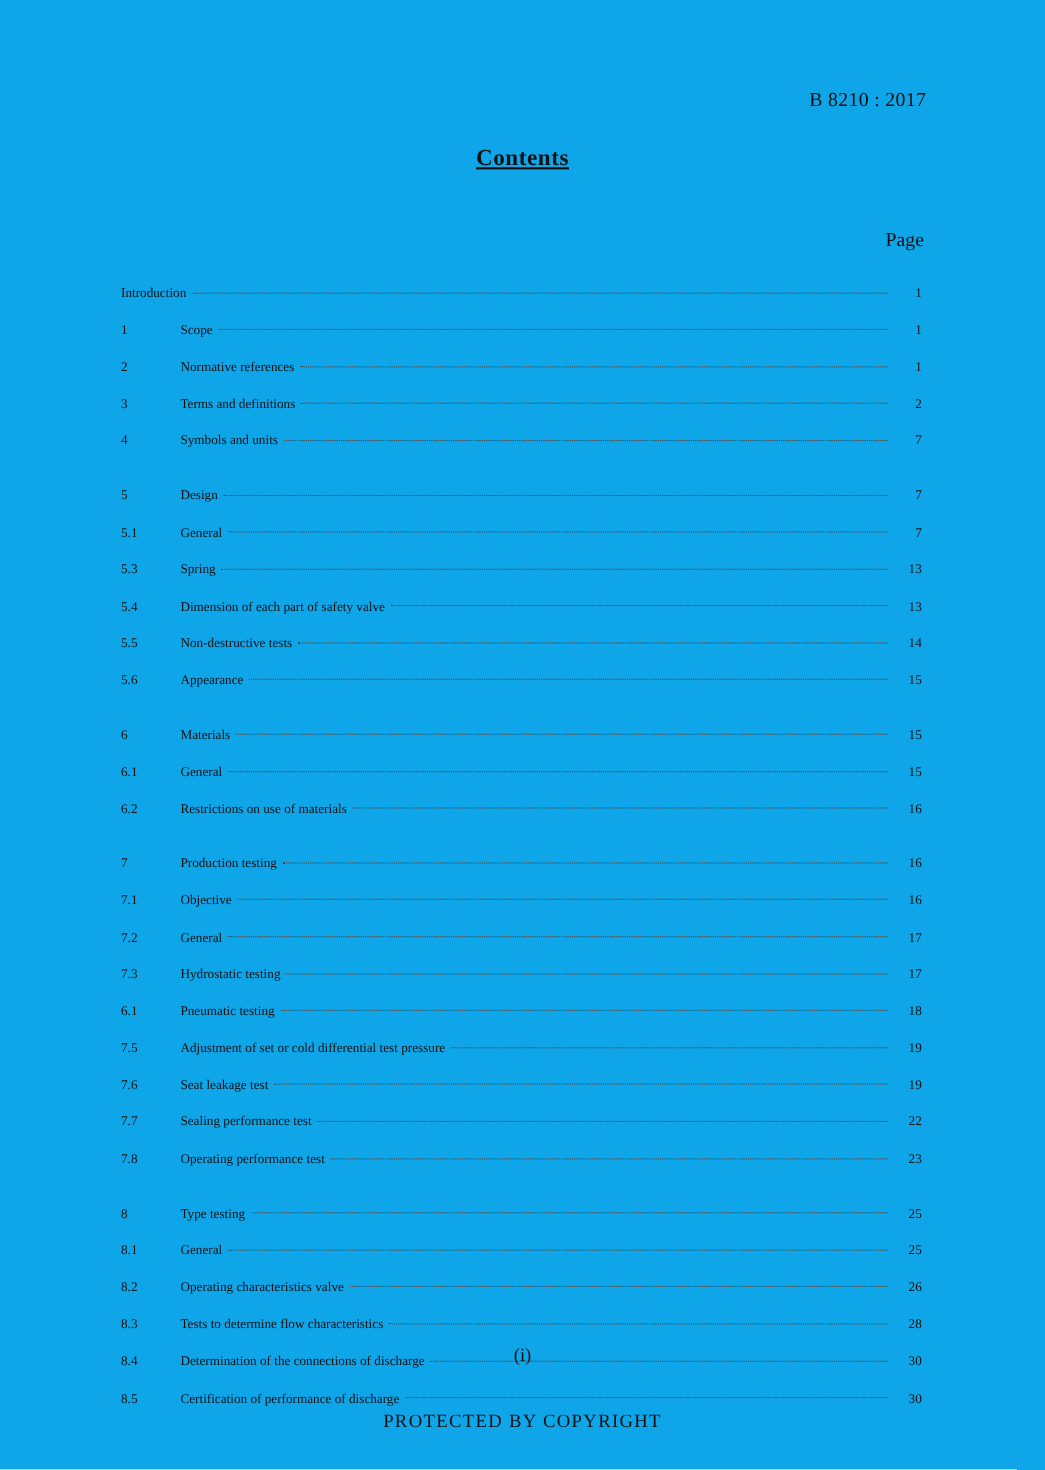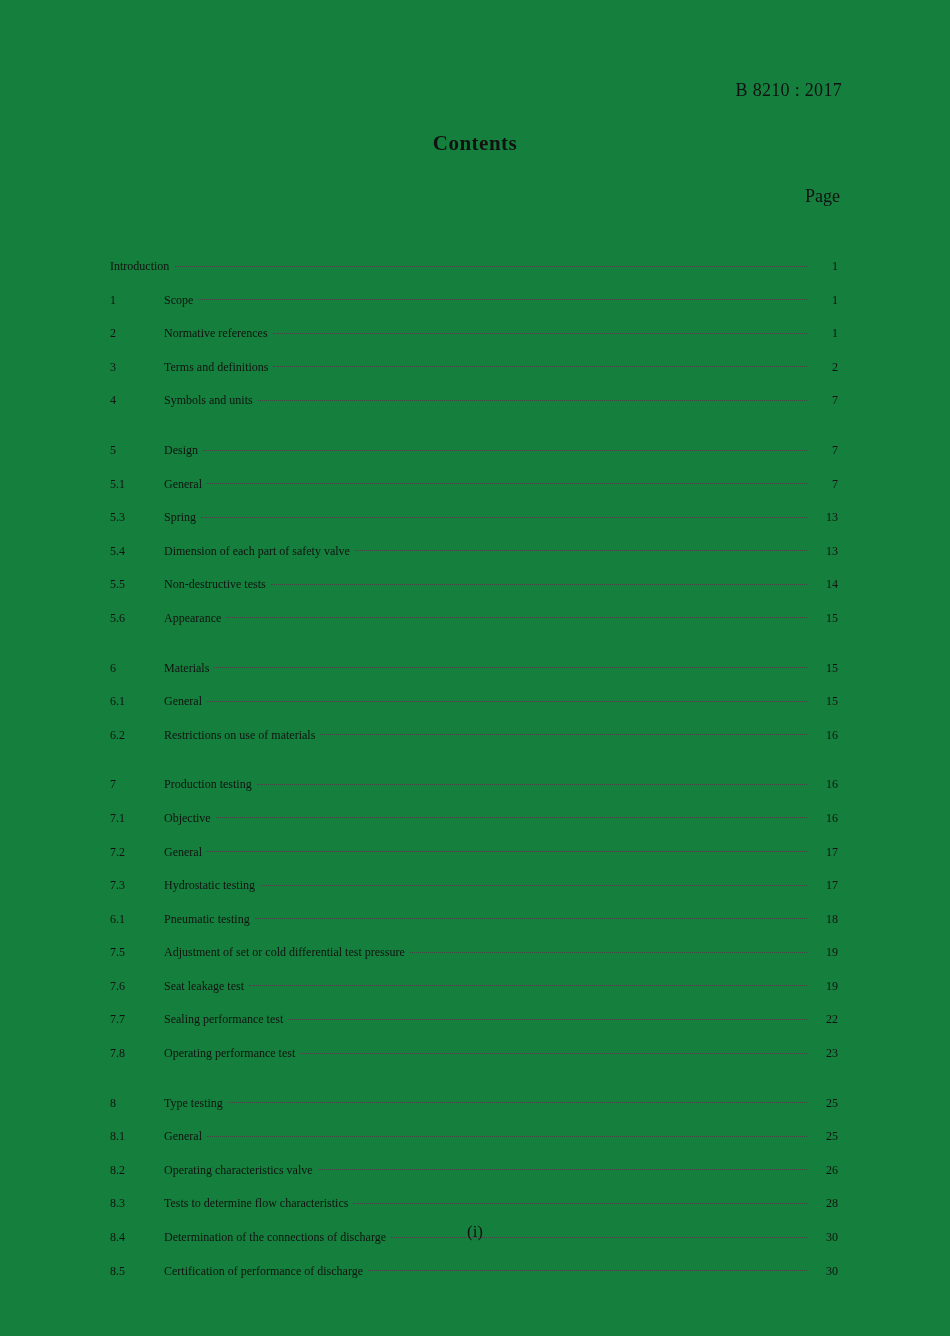--- a/index.html
+++ b/index.html
@@ -4,21 +4,21 @@
 <style>
   html, body {
     margin: 0;
     padding: 0;
     background: #ffffff;
   }
   .page {
     position: relative;
     width: 950px;
     height: 1336px;
-    background: #15803d;
+    background: #0ea5e9;
     font-family: "Liberation Serif", serif;
     color: #111111;
     box-sizing: border-box;
     overflow: hidden;
   }
   .doc-ref {
     position: absolute;
     top: 80px;
     right: 108px;
     font-size: 18px;
@@ -27,24 +27,25 @@
   }
   .contents-title {
     position: absolute;
     top: 131px;
     left: 0;
     width: 100%;
     text-align: center;
     font-size: 21px;
     font-weight: bold;
     letter-spacing: 0.5px;
+    text-decoration: underline;
   }
   .page-label {
     position: absolute;
-    top: 186px;
+    top: 208px;
     right: 110px;
     font-size: 18px;
   }
   .toc {
     position: absolute;
     top: 258px;
     left: 110px;
     width: 728px;
   }
   .toc-group {
@@ -308,14 +309,15 @@
           <span class="toc-num">8.5</span>
           <span class="toc-label">Certification of performance of discharge</span>
           <span class="toc-leader"></span>
           <span class="toc-pageno">30</span>
         </div>
       </div>
     </div>
 
   <div class="folio">(i)</div>
 
+  <div class="footer">PROTECTED  BY  COPYRIGHT</div>
 
 </div>
 
 </body></html>

